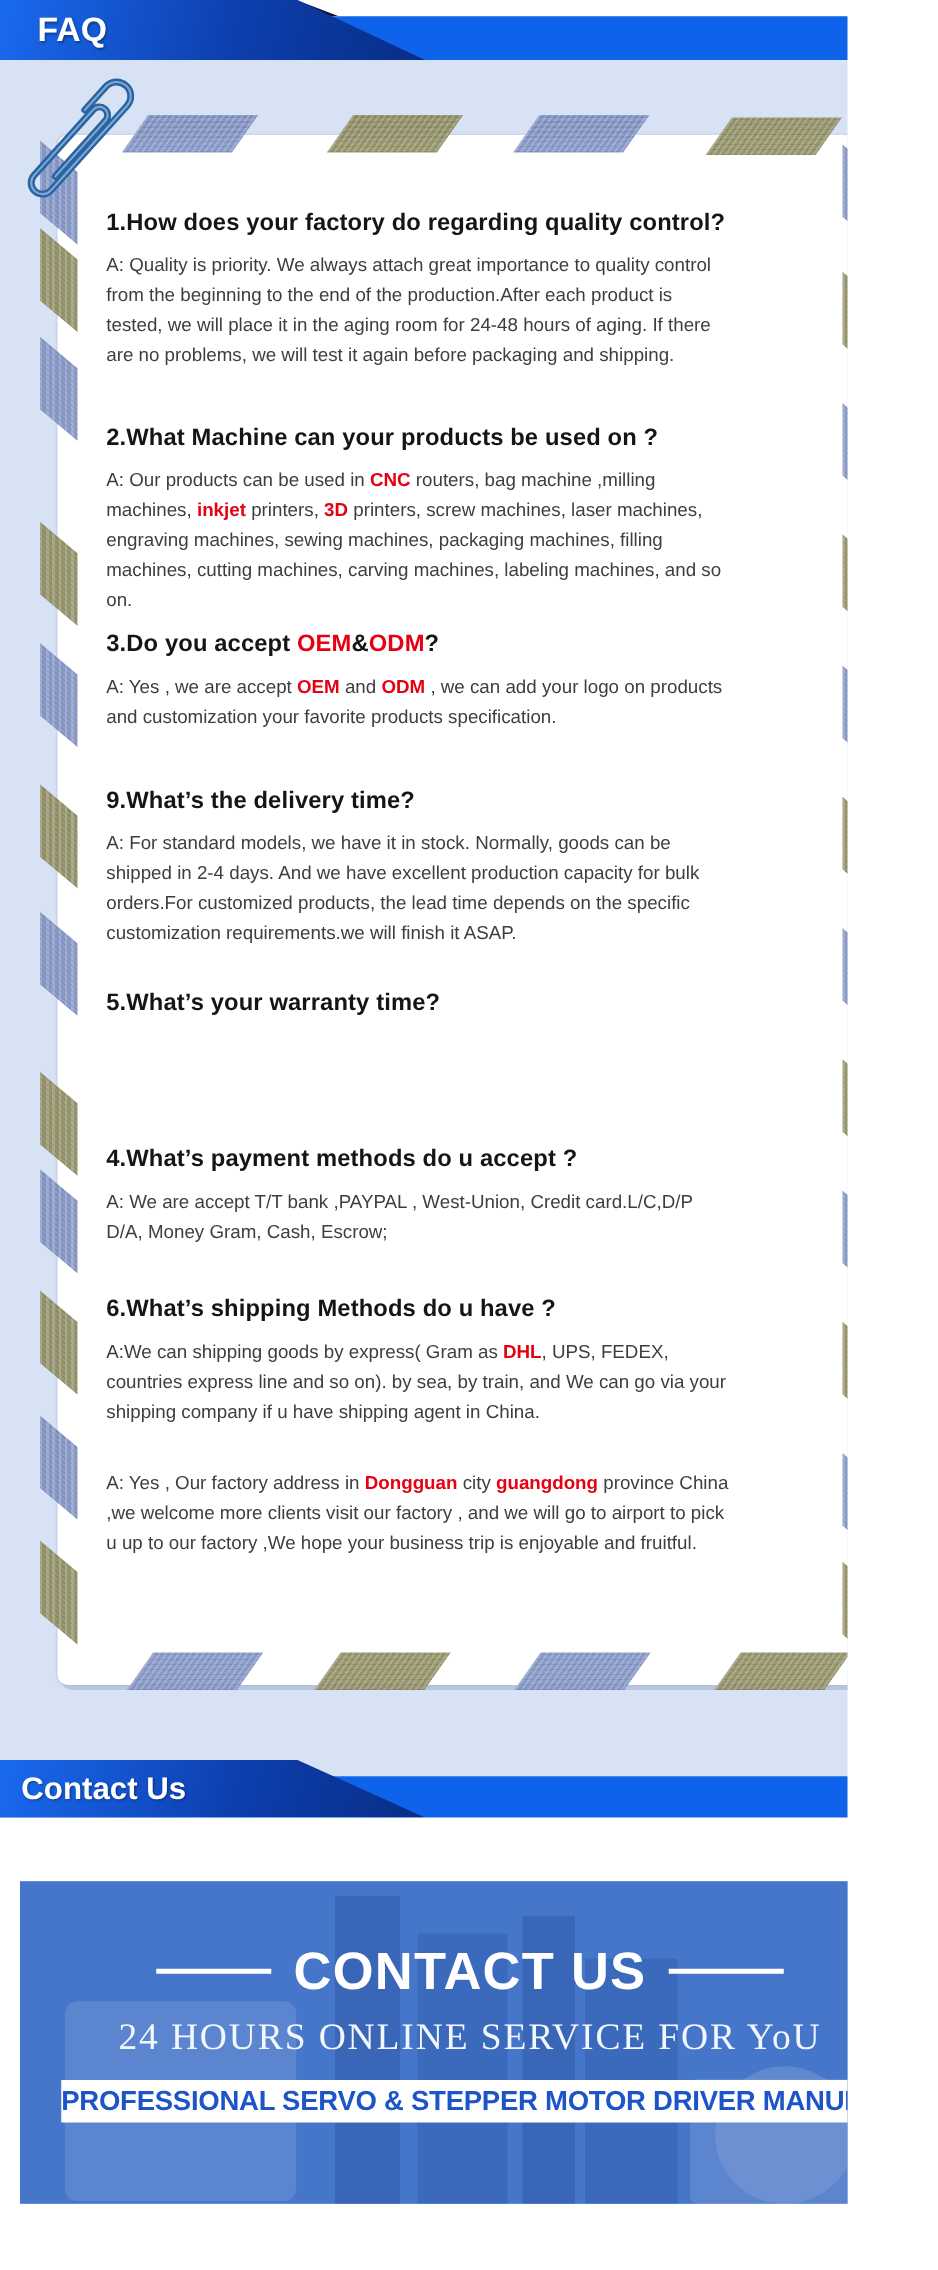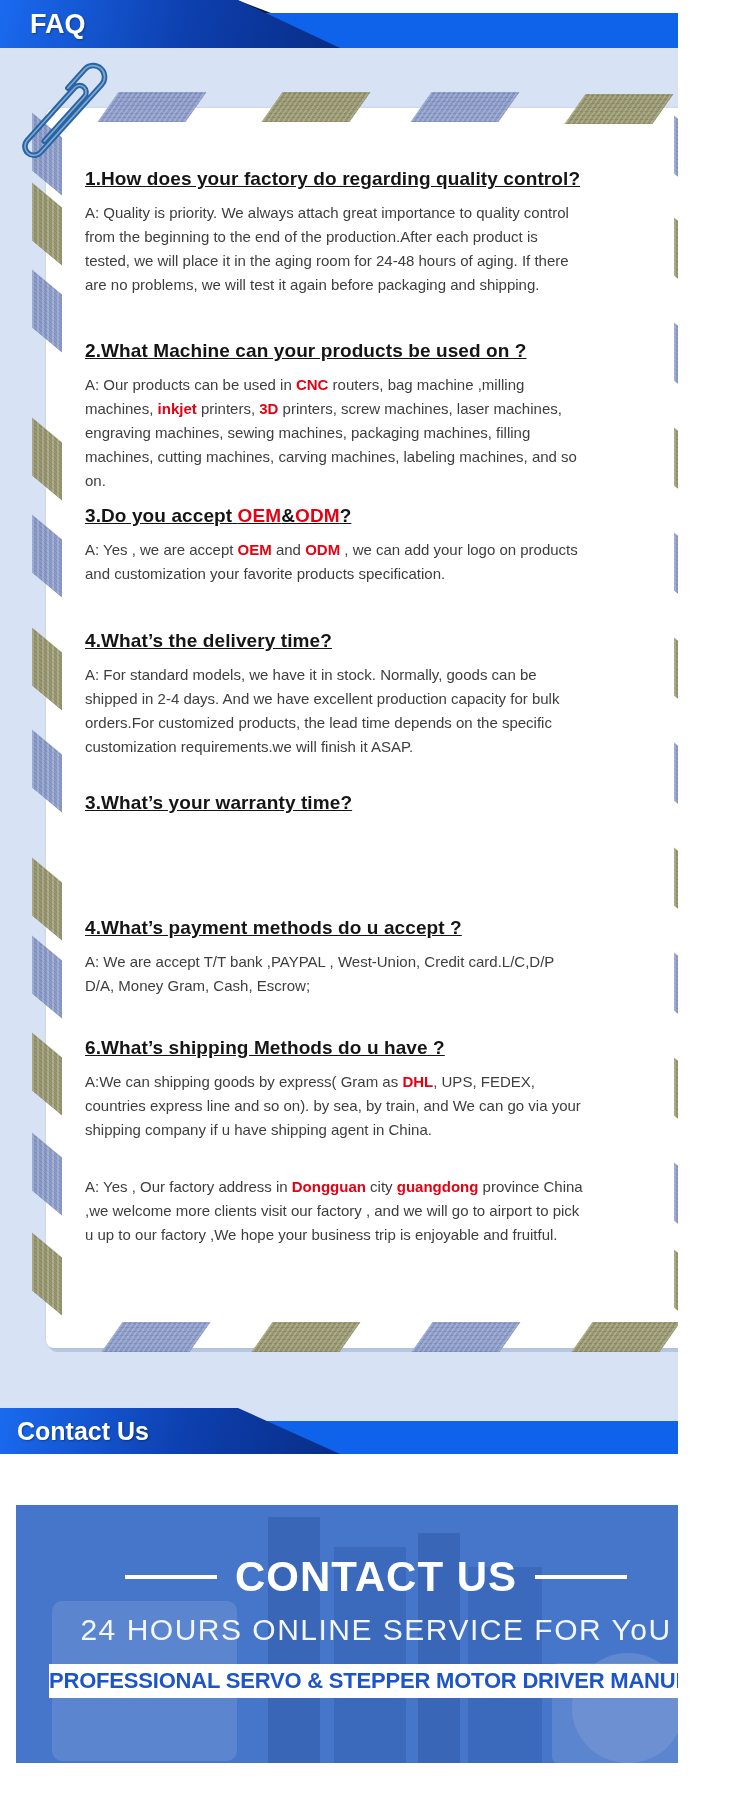--- a/index.html
+++ b/index.html
@@ -50,38 +50,38 @@
   .tape.v{width:30px;height:58px;transform:skewY(40deg);}
   .tape.blue{background-color:var(--tape_blue);}
   .tape.olive{background-color:var(--tape_olive);}
 
   
   .clip{position:absolute;left:14px;top:48px;width:90px;height:132px;transform:rotate(42deg);z-index:6;}
 
   
   .faq-list{position:absolute;left:85px;top:108px;width:505px;height:1240px;z-index:5;}
   .faq-item{position:absolute;left:0;width:500px;}
-  .faq-q{margin:0 0 11px 0;font-size:19px;font-weight:700;color:#151515;letter-spacing:.1px;text-decoration:underline;}
+  .faq-q{margin:0 0 11px 0;font-size:19px;font-weight:700;color:#151515;letter-spacing:.1px;}
   .faq-a{margin:0;font-size:15px;line-height:24px;color:#3e3e3e;}
   .hl{color:var(--accent_red);font-weight:700;}
 
   
   .banner{position:absolute;left:16px;top:1505px;width:720px;height:258px;overflow:hidden;
           background:var(--banner_blue);}
   .m-drive{position:absolute;background:#16346e;opacity:.5;}
   .m-drive.alt{background:#1d4186;}
   .m-motor{position:absolute;background:#d6dde8;opacity:.4;border-radius:10px;}
   .m-motor.circle{border-radius:50%;opacity:.45;}
   .banner-overlay{position:absolute;left:0;top:0;right:0;bottom:0;background:rgba(63,112,200,.58);}
   .banner-content{position:absolute;left:0;top:0;width:100%;z-index:2;}
   .banner-title-row{position:absolute;top:48px;left:0;width:100%;display:flex;align-items:center;justify-content:center;gap:18px;}
   .banner-dash{width:92px;height:4px;background:#ffffff;}
   .banner-title{color:#ffffff;font-size:42px;font-weight:800;letter-spacing:1px;white-space:nowrap;}
   .banner-subtitle{position:absolute;top:108px;left:0;width:100%;text-align:center;color:#f2f6ff;
-                   font-size:30px;font-weight:400;letter-spacing:1.5px;white-space:nowrap;}
+                   font-size:30px;font-weight:400;letter-spacing:1.5px;white-space:nowrap;font-family:Liberation Serif, serif;}
   .banner-strip{position:absolute;top:159px;left:33px;width:660px;height:34px;background:#ffffff;
                 text-align:center;line-height:34px;font-size:22px;font-weight:700;
                 letter-spacing:-0.2px;color:var(--strip_text_blue);white-space:nowrap;}
 </style>
 </head>
 <body>
 
 <div class="page">
 
   <div class="lightblue"></div>
@@ -146,26 +146,26 @@
     <h3 class="faq-q"><span>2.What Machine can your products be used on ?</span></h3>
     <p class="faq-a"><span>A: Our products can be used in </span><span class="hl">CNC</span><span> routers, bag machine ,milling machines, </span><span class="hl">inkjet</span><span> printers, </span><span class="hl">3D</span><span> printers, screw machines, laser machines, engraving machines, sewing machines, packaging machines, filling machines, cutting machines, carving machines, labeling machines, and so on.</span></p>
   </div>
 
   <div class="faq-item" style="top: 397px;">
     <h3 class="faq-q"><span>3.Do you accept </span><span class="hl">OEM</span><span>&amp;</span><span class="hl">ODM</span><span>?</span></h3>
     <p class="faq-a"><span>A: Yes , we are accept </span><span class="hl">OEM</span><span> and </span><span class="hl">ODM</span><span> , we can add your logo on products and customization your favorite products specification.</span></p>
   </div>
 
   <div class="faq-item" style="top: 522px;">
-    <h3 class="faq-q"><span>4.What’s the delivery time?</span></h3>
+    <h3 class="faq-q"><span>9.What’s the delivery time?</span></h3>
     <p class="faq-a"><span>A: For standard models, we have it in stock. Normally, goods can be shipped in 2-4 days. And we have excellent production capacity for bulk orders.For customized products, the lead time depends on the specific customization requirements.we will finish it ASAP.</span></p>
   </div>
 
   <div class="faq-item" style="top: 684px;">
-    <h3 class="faq-q"><span>3.What’s your warranty time?</span></h3>
+    <h3 class="faq-q"><span>5.What’s your warranty time?</span></h3>
   </div>
 
   <div class="faq-item" style="top: 809px;">
     <h3 class="faq-q"><span>4.What’s payment methods do u accept ?</span></h3>
     <p class="faq-a"><span>A: We are accept T/T bank ,PAYPAL , West-Union, Credit card.L/C,D/P D/A, Money Gram, Cash, Escrow;</span></p>
   </div>
 
   <div class="faq-item" style="top: 929px;">
     <h3 class="faq-q"><span>6.What’s shipping Methods do u have ?</span></h3>
     <p class="faq-a"><span>A:We can shipping goods by express( Gram as </span><span class="hl">DHL</span><span>, UPS, FEDEX, countries express line and so on). by sea, by train, and We can go via your shipping company if u have shipping agent in China.</span></p>

